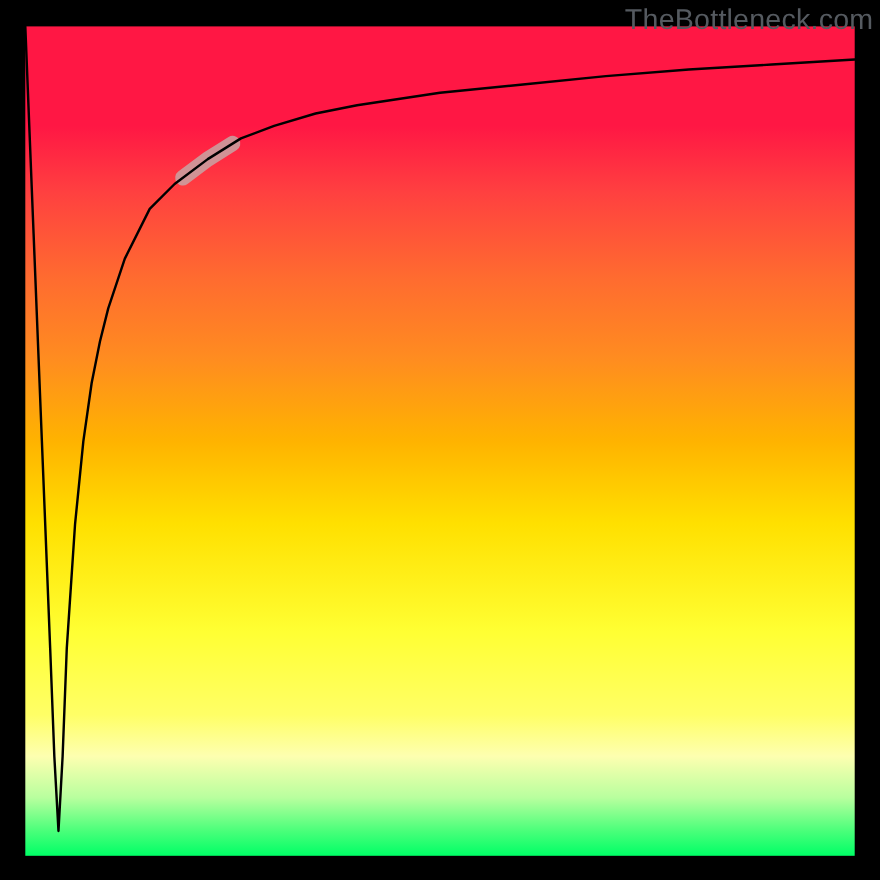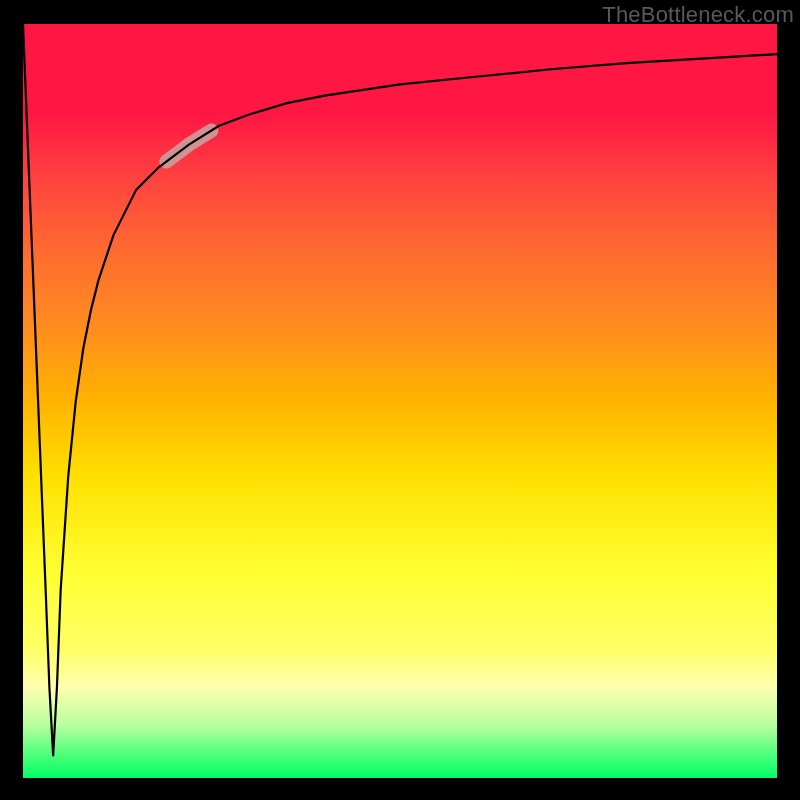--- a/index.html
+++ b/index.html
@@ -39,21 +39,21 @@
       #4aff7a 97%,
       #00ff66 100%
     );
   }
   .watermark {
     position: absolute;
     top: 2px;
     right: 6px;
     color: #555a60;
     font-family: Arial, Helvetica, sans-serif;
-    font-size: 22px;
+    font-size: 26px;
     letter-spacing: 0.2px;
     user-select: none;
   }
   svg.curve {
     position: absolute;
     left: 0;
     top: 0;
     width: 754px;
     height: 754px;
     overflow: visible;

